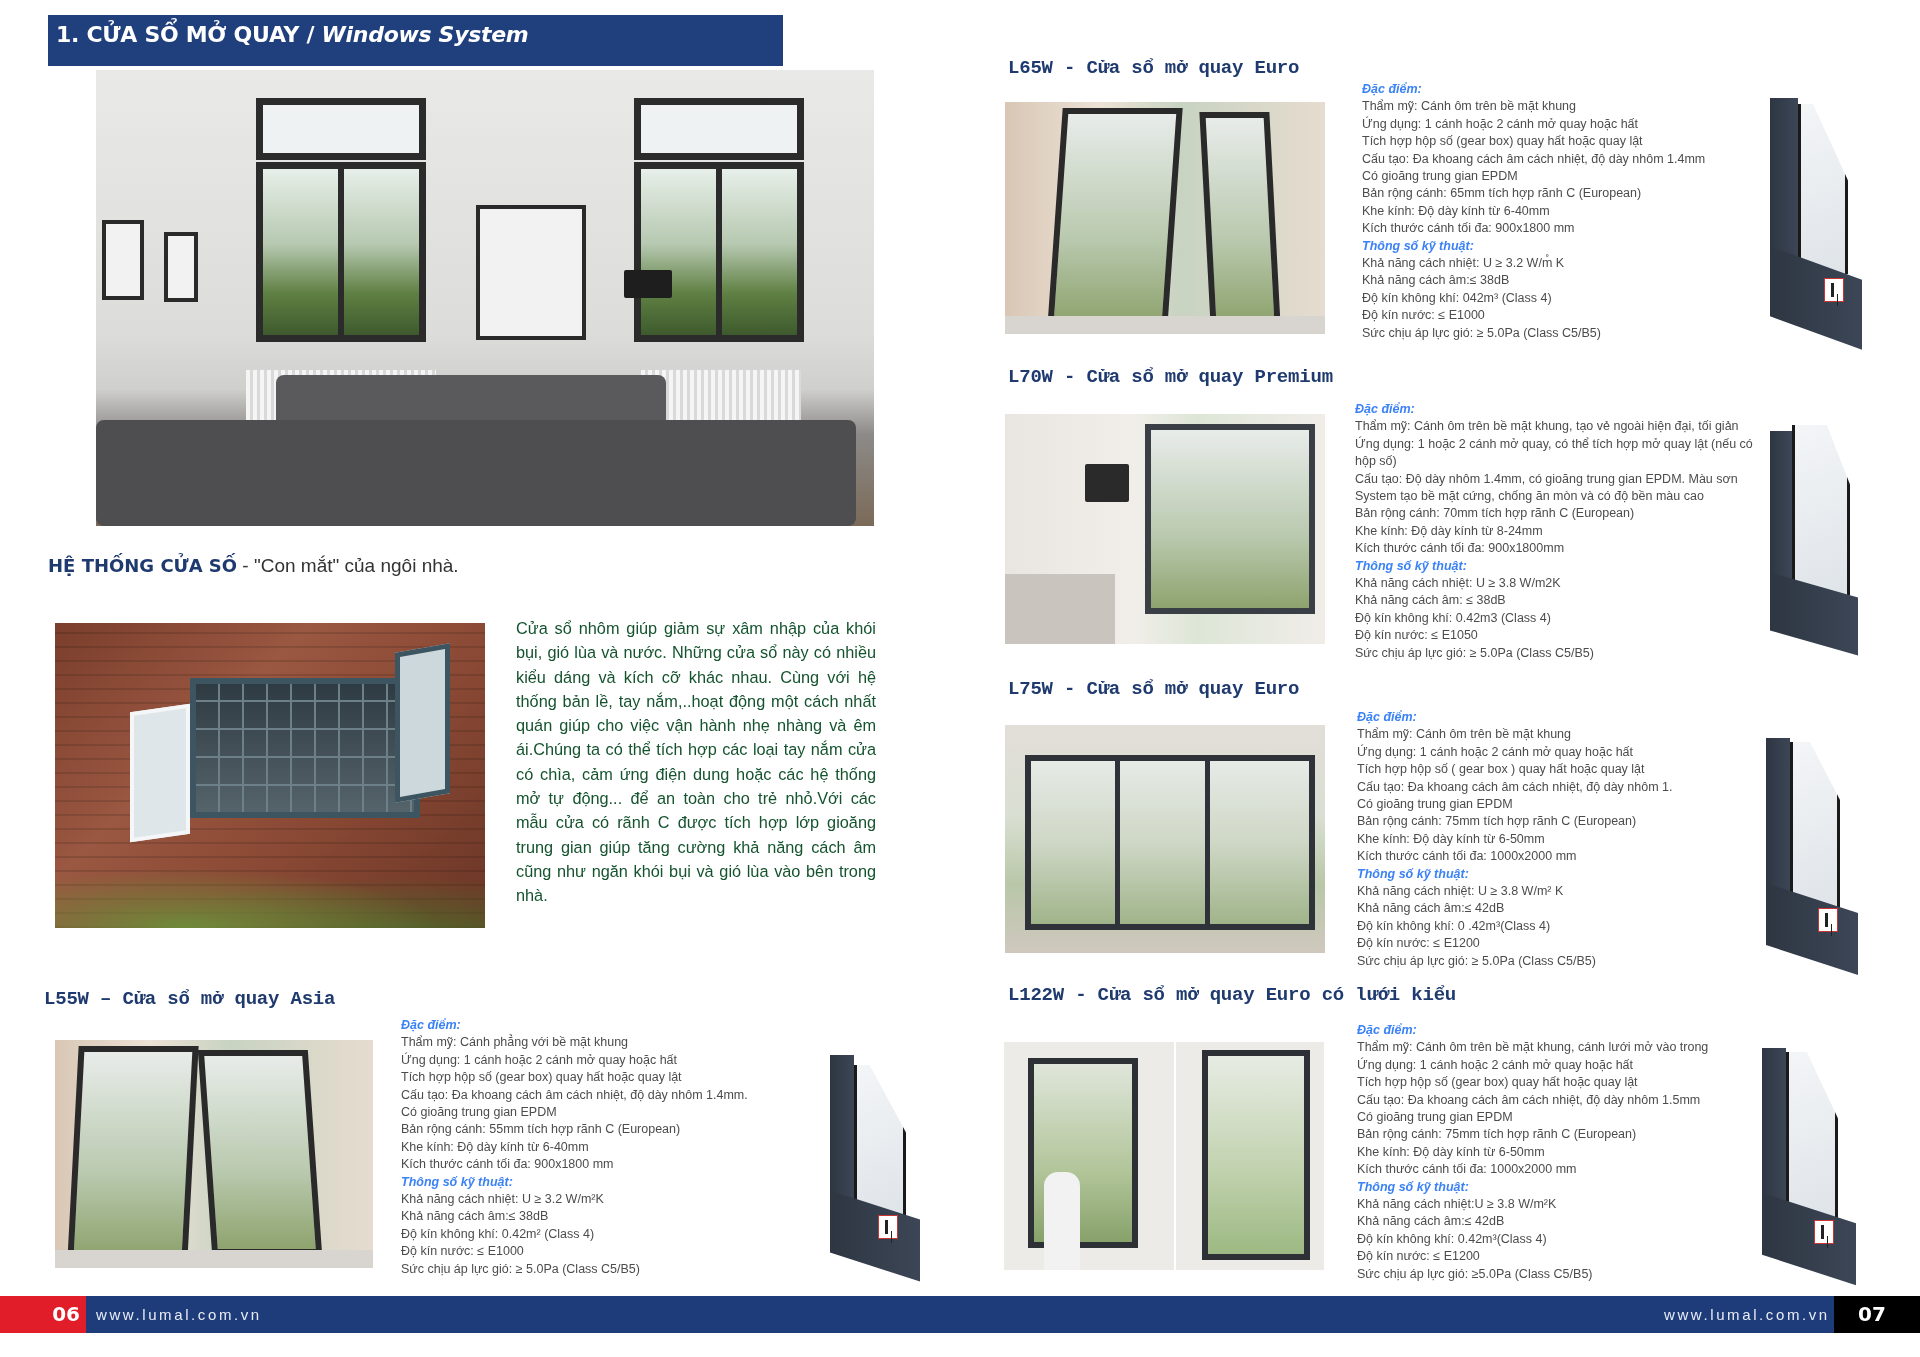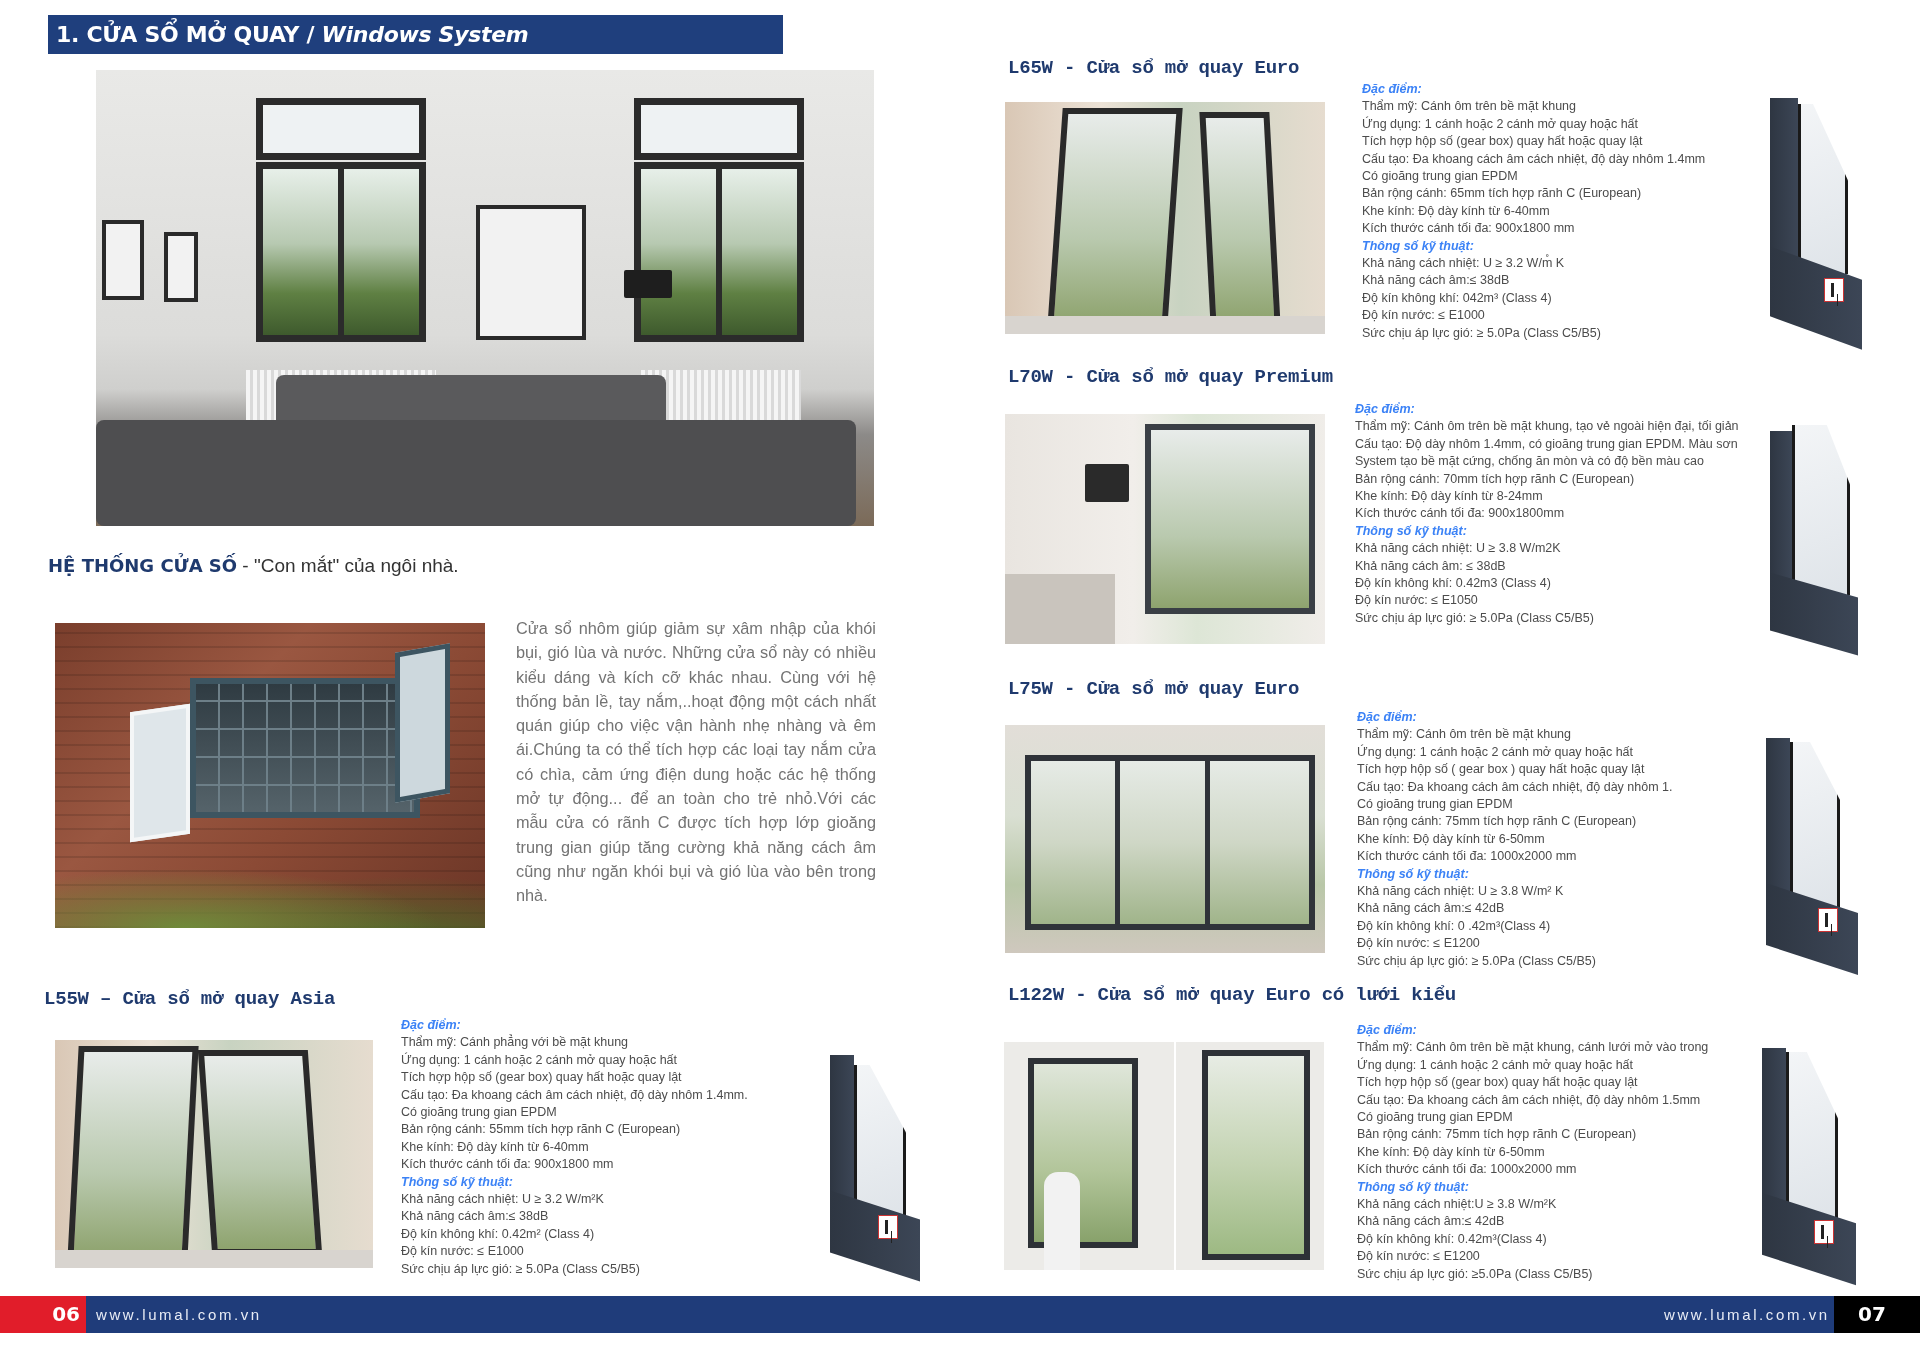--- a/index.html
+++ b/index.html
@@ -3,21 +3,21 @@
 <meta charset="utf-8">
 <style>
   * { box-sizing: border-box; margin: 0; padding: 0; }
   html, body { width: 1920px; height: 1357px; background: #ffffff; overflow: hidden; }
   body { position: relative; font-family: "Liberation Sans", "DejaVu Sans", sans-serif; color: #4a4a4a; }
 
   .abs { position: absolute; }
 
   
   .banner {
-    left: 48px; top: 15px; width: 735px; height: 39px;
+    left: 48px; top: 15px; width: 735px; height: 51px;
     background: #1f3f7d; color: #fff;
     font-family: "DejaVu Sans", sans-serif; font-weight: bold; font-size: 22px;
     line-height: 39px; padding-left: 8px; letter-spacing: -0.3px;
   }
   .banner .en { font-style: italic; }
 
   
   .photo { overflow: hidden; }
   .hero-photo {
     left: 96px; top: 70px; width: 778px; height: 456px;
@@ -57,21 +57,21 @@
   .h-tagline { left: 48px; top: 555px; font-size: 19px; color: #333; white-space: nowrap; }
   .h-tagline b { color: #1f3a6e; font-family: "DejaVu Sans", sans-serif; font-weight: bold; font-size: 18px; }
 
   .prod-title {
     font-family: Liberation Mono, monospace; font-weight: bold; font-size: 19px; color: #1f3a6e;
     white-space: nowrap; letter-spacing: -0.2px;
   }
 
   .intro {
     left: 516px; top: 616px; width: 360px;
-    font-size: 16.3px; line-height: 24.3px; color: #737373; text-align: justify;
+    font-size: 16.3px; line-height: 24.3px; color: #14532d; text-align: justify;
   }
 
   
   .spec { font-size: 12.5px; line-height: 17.4px; color: #4c4c4c; }
   .spec .lbl { color: #3b82f6; font-weight: bold; font-style: italic; }
   .spec div { white-space: nowrap; }
   .spec.wrap div { white-space: normal; }
 
   
   .footer { left: 0; top: 1296px; width: 1920px; height: 37px; background: #1f3c7a; }
@@ -178,20 +178,21 @@
 
 <div class="abs prod-title" style="left:1008px;top:366px;">L70W - Cửa sổ mở quay Premium</div>
 <div class="abs photo prod-photo" style="left:1005px;top:414px;width:320px;height:230px;background:linear-gradient(90deg,#e9e5e0 0%,#f1eeea 40%,#dde6d6 60%,#f0ede9 100%);">
   <div class="frame" style="left:140px;top:10px;width:170px;height:190px;border-color:#3a3f45;"></div>
   <div style="position:absolute;left:80px;top:50px;width:44px;height:38px;background:#2a2a2a;border-radius:2px;"></div>
   <div style="position:absolute;left:0;top:160px;width:110px;height:70px;background:#c9c4bd;"></div>
 </div>
 <div class="abs spec wrap" style="left:1355px;top:401px;width:412px;">
   <div class="lbl">Đặc điểm:</div>
   <div>Thẩm mỹ: Cánh ôm trên bề mặt khung, tạo vẻ ngoài hiện đại, tối giản</div>
+  <div>Ứng dụng: 1 hoặc 2 cánh mở quay, có thể tích hợp mở quay lật (nếu có hộp số)</div>
   <div>Cấu tạo: Độ dày nhôm 1.4mm, có gioăng trung gian EPDM. Màu sơn System tạo bề mặt cứng, chống ăn mòn và có độ bền màu cao</div>
   <div>Bản rộng cánh: 70mm tích hợp rãnh C (European)</div>
   <div>Khe kính: Độ dày kính từ 8-24mm</div>
   <div>Kích thước cánh tối đa: 900x1800mm</div>
   <div class="lbl">Thông số kỹ thuật:</div>
   <div>Khả năng cách nhiệt: U ≥ 3.8 W/m2K</div>
   <div>Khả năng cách âm: ≤ 38dB</div>
   <div>Độ kín không khí: 0.42m3 (Class 4)</div>
   <div>Độ kín nước: ≤ E1050</div>
   <div>Sức chịu áp lực gió: ≥ 5.0Pa (Class C5/B5)</div>

